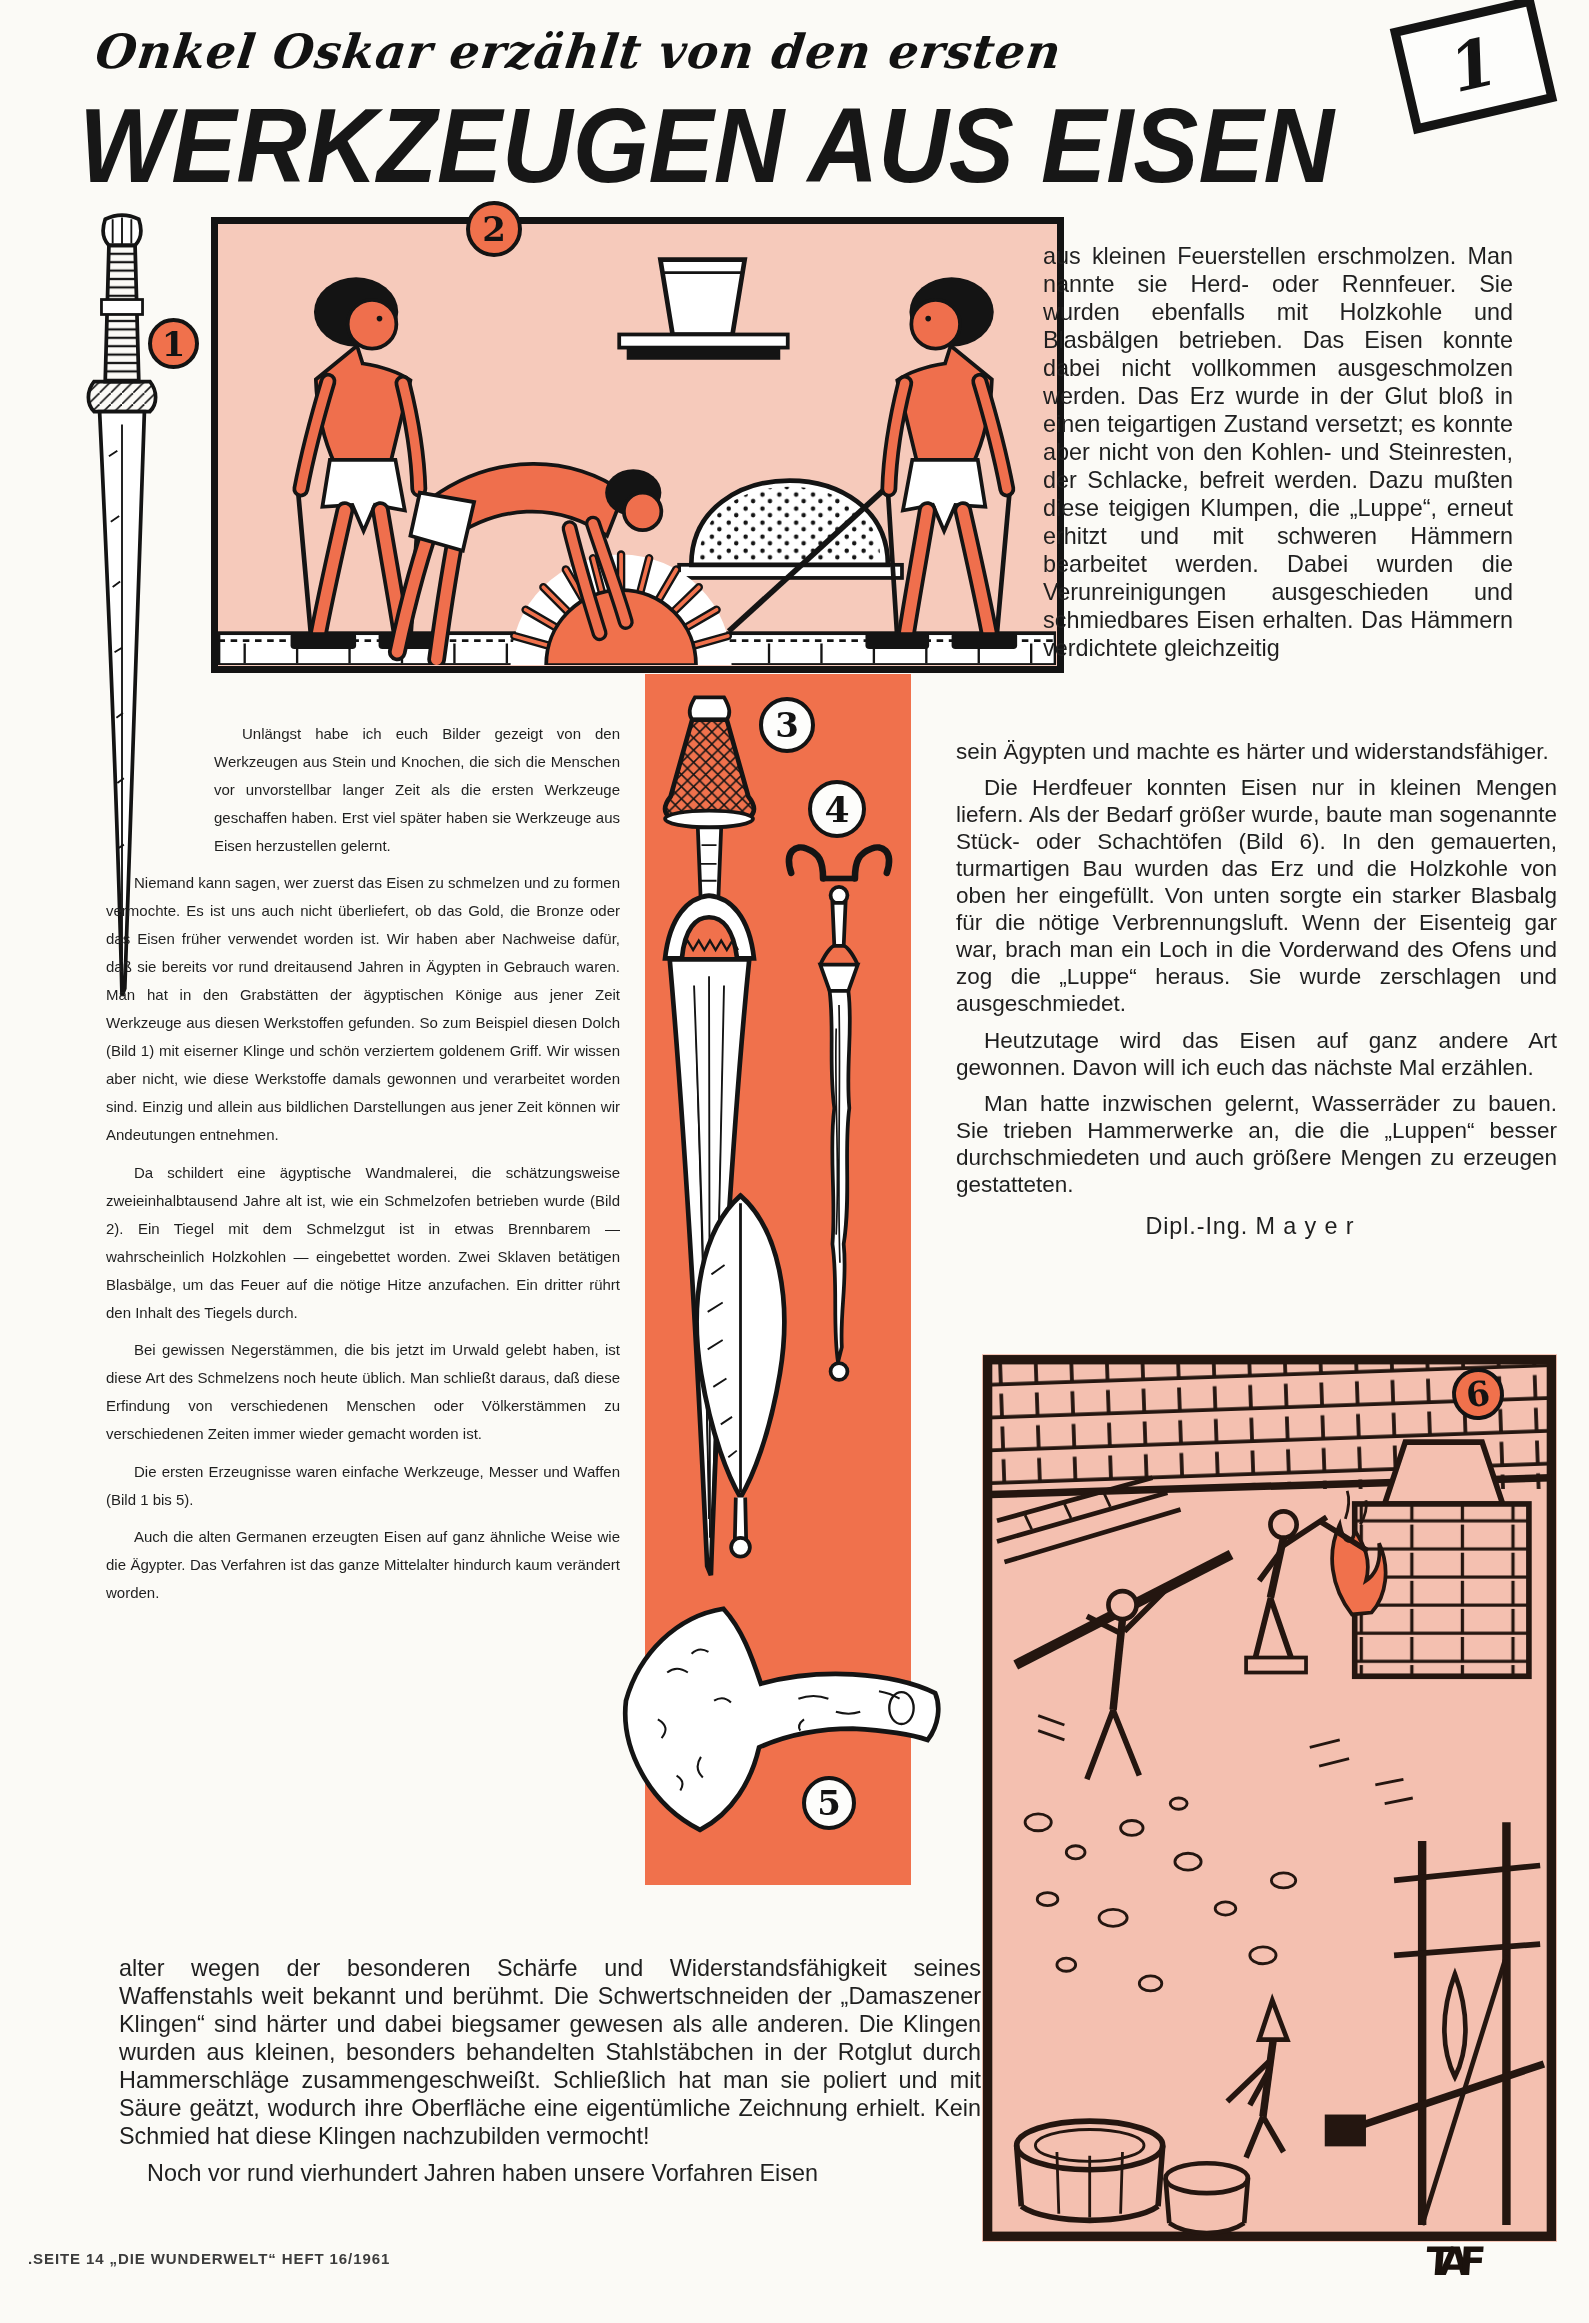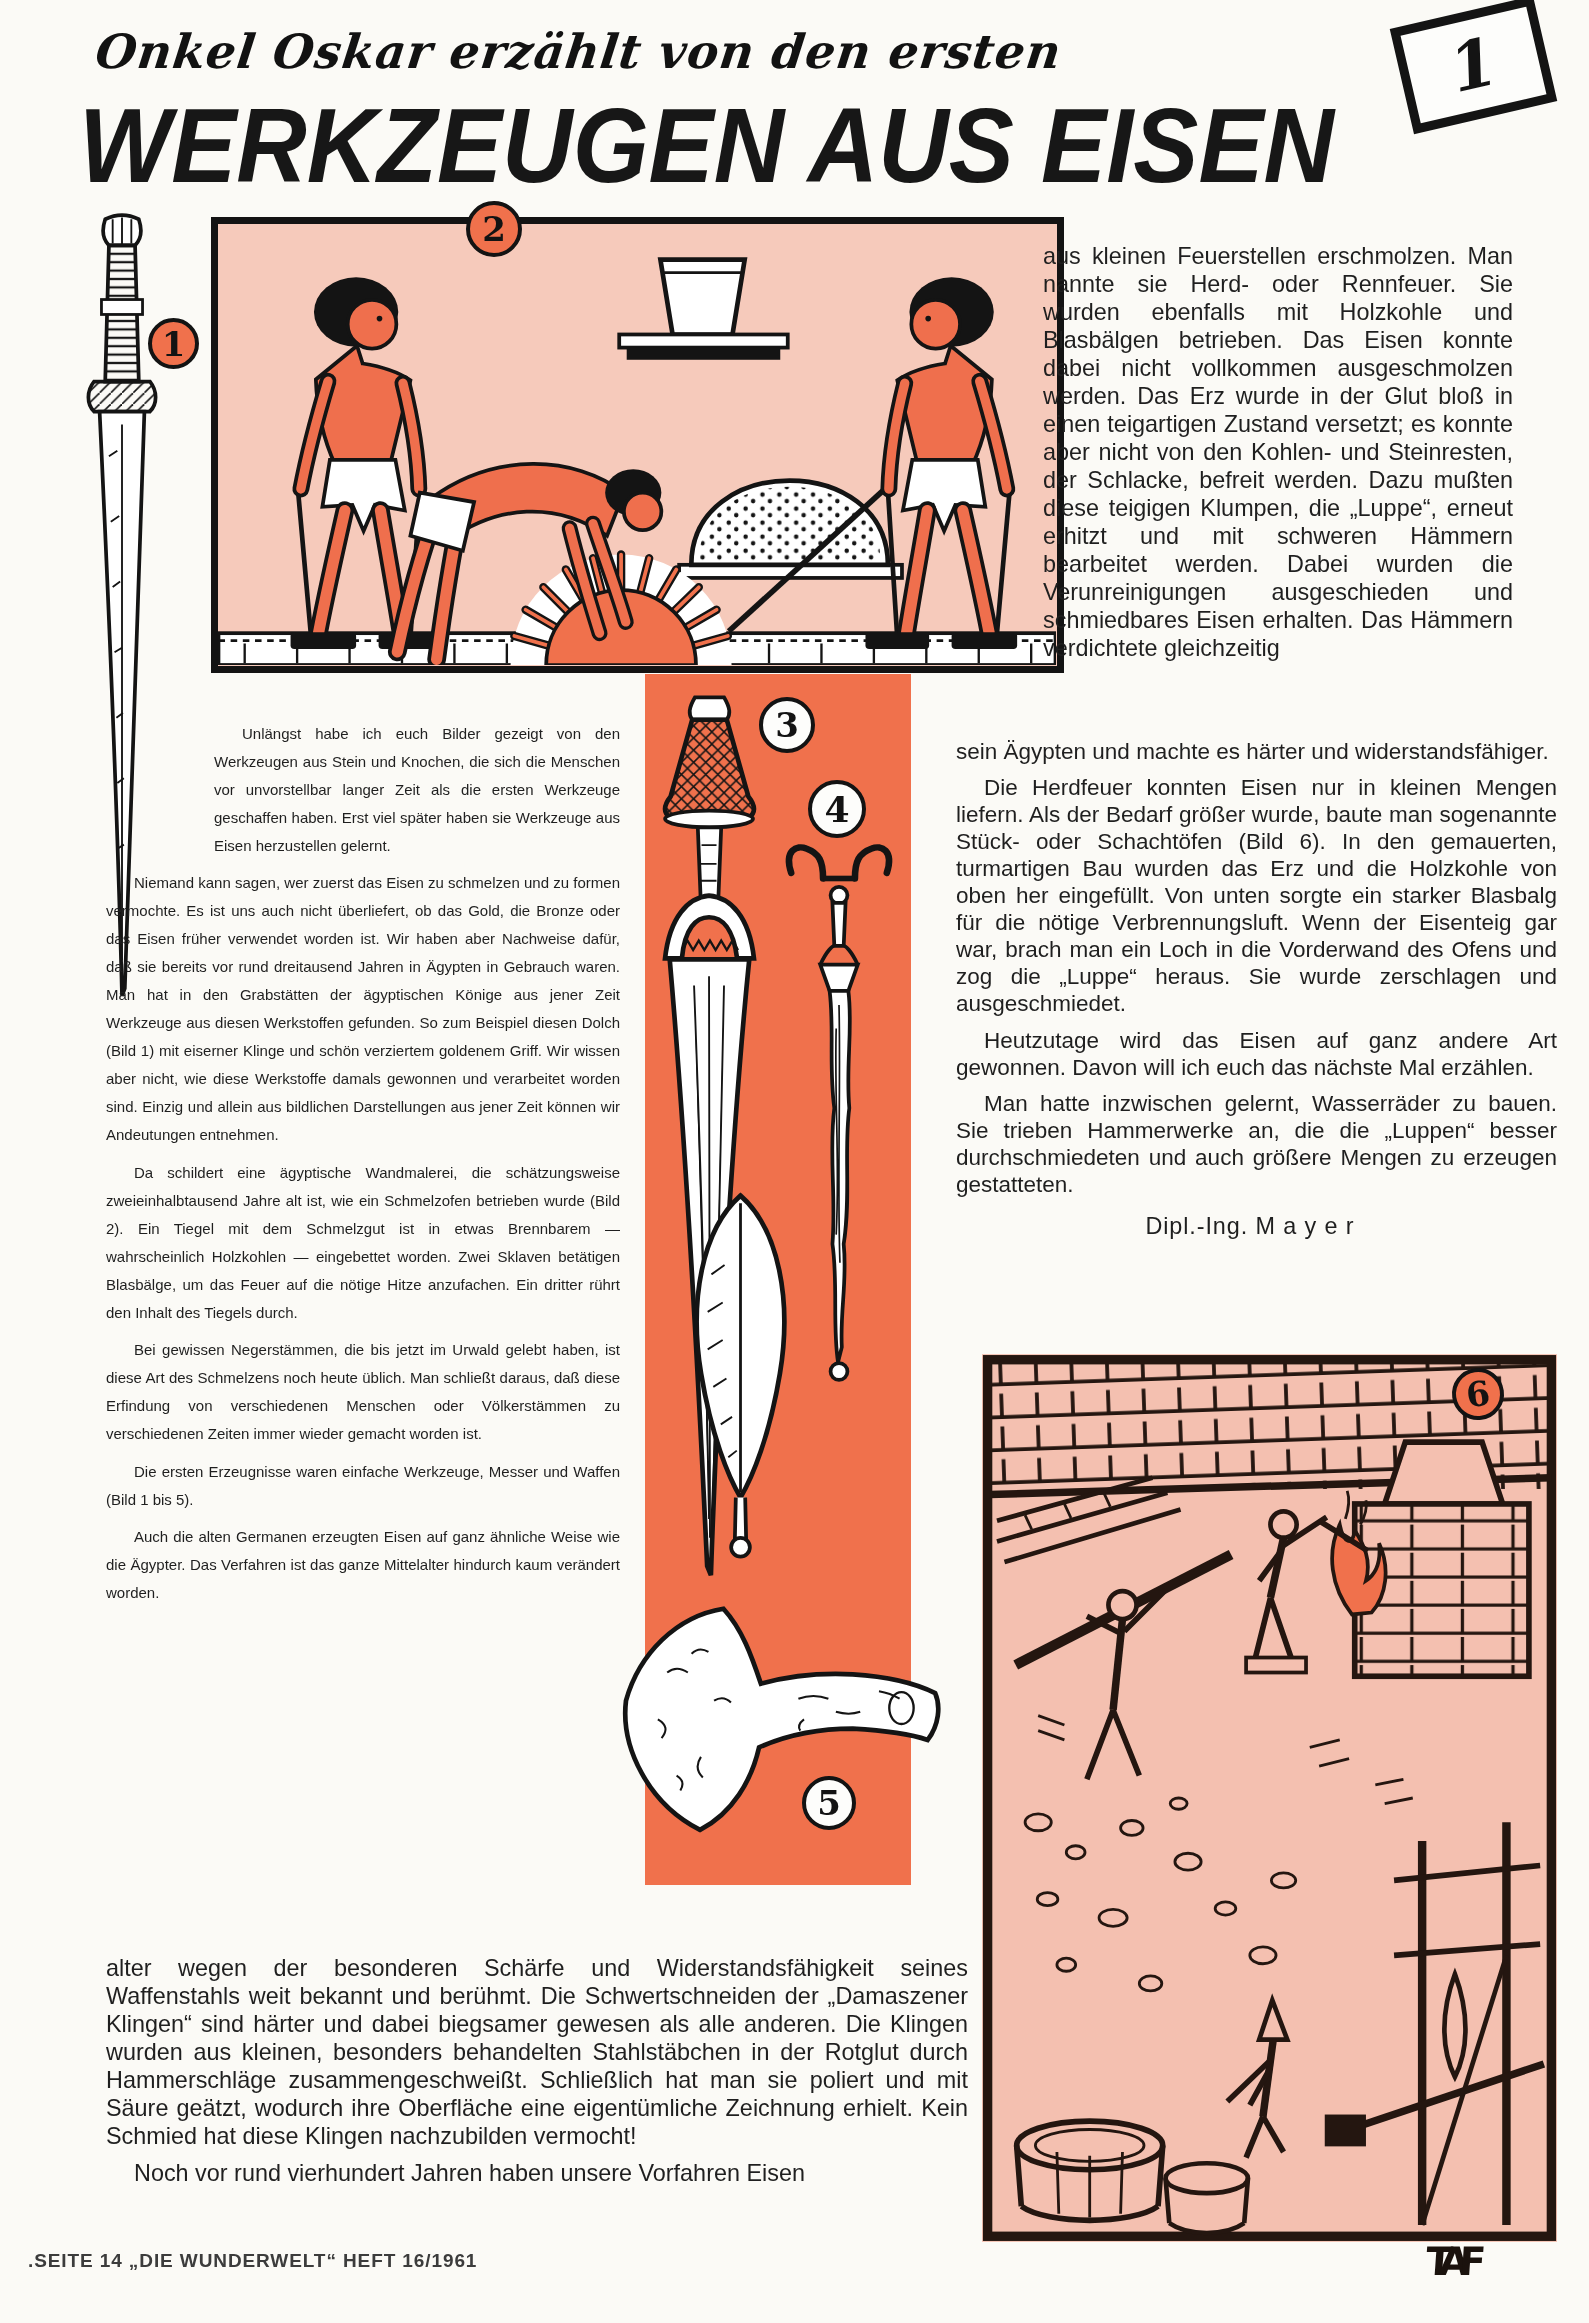--- a/index.html
+++ b/index.html
@@ -15,21 +15,21 @@
   .part-badge{position:absolute;left:1400px;top:11.2px;width:129px;height:90px;
               border:9.4px solid #141414;background:#fdfdfb;transform:rotate(-13deg);
               display:flex;align-items:center;justify-content:center;
               font-family:"DejaVu Serif",serif;font-weight:bold;font-style:italic;
               font-size:66px;color:#141414;}
   
   .col{position:absolute;text-align:justify;}
   .col p{margin:0 0 9.4px 0;text-indent:28px;}
   .col p.noindent{text-indent:0;}
   #left-col{left:106px;top:720px;width:514px;font-size:15px;line-height:28px;}
-  #left-wide{left:106px;top:1954px;width:862px;font-size:23.4px;line-height:28px;}
+  #left-wide{left:119px;top:1954px;width:862px;font-size:23.4px;line-height:28px;}
   #right-col{left:1043px;top:242px;width:470px;font-size:23.4px;line-height:28px;}
   #right-wide{left:956px;top:738px;width:601px;font-size:22.5px;line-height:27px;}
   .dagger-spacer{float:left;width:108px;height:142px;}
   .byline{text-align:center;padding-right:13px;margin-top:15px !important;
           font-size:23.4px;letter-spacing:0.9px;}
   
   .fig{position:absolute;}
   #egypt-panel{left:211px;top:217px;width:853px;height:456px;border:7.5px solid #131313;
                background:#f6cabb;box-sizing:border-box;}
   #orange-band{left:645px;top:674px;width:266px;height:1211px;background:#f0714c;}
@@ -41,21 +41,21 @@
   .badge.white{background:#fdfdfb;}
   #badge1{left:148px;top:318px;width:51px;height:51px;}
   #badge2{left:466px;top:201px;width:56px;height:56px;}
   #badge3{left:759px;top:697px;width:56px;height:56px;}
   #badge4{left:808px;top:780px;width:58px;height:58px;font-size:36px;}
   #badge5{left:802px;top:1776px;width:54px;height:54px;}
   #badge6{left:1452px;top:1368px;width:52px;height:52px;transform:rotate(-8deg);}
   #monogram{position:absolute;left:1426px;top:2239px;font-family:"DejaVu Sans",sans-serif;
             font-weight:bold;font-size:39px;letter-spacing:-10.3px;color:#1a120d;
             transform:skewX(-4deg);}
-  #footer{position:absolute;left:28px;top:2250px;font-size:19px;font-weight:bold;
+  #footer{position:absolute;left:28px;top:2250px;font-size:15px;font-weight:bold;
           letter-spacing:0.9px;color:#3c3c3c;}
 </style>
 </head>
 <body>
 
 <div id="page">
 
   <div class="kicker">Onkel Oskar erzählt von den ersten</div>
   <div class="headline">WERKZEUGEN AUS EISEN</div>
   <div class="part-badge">

